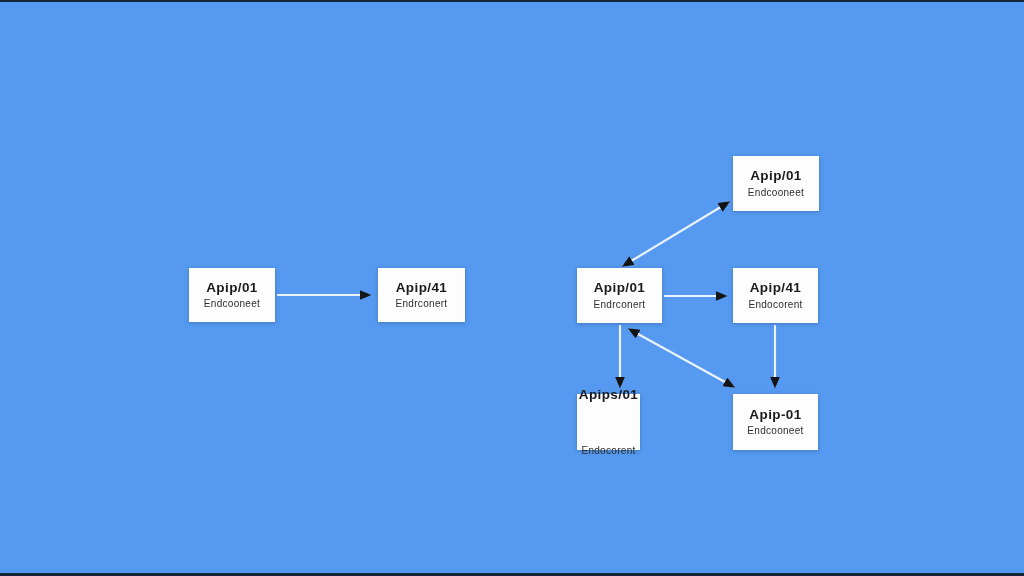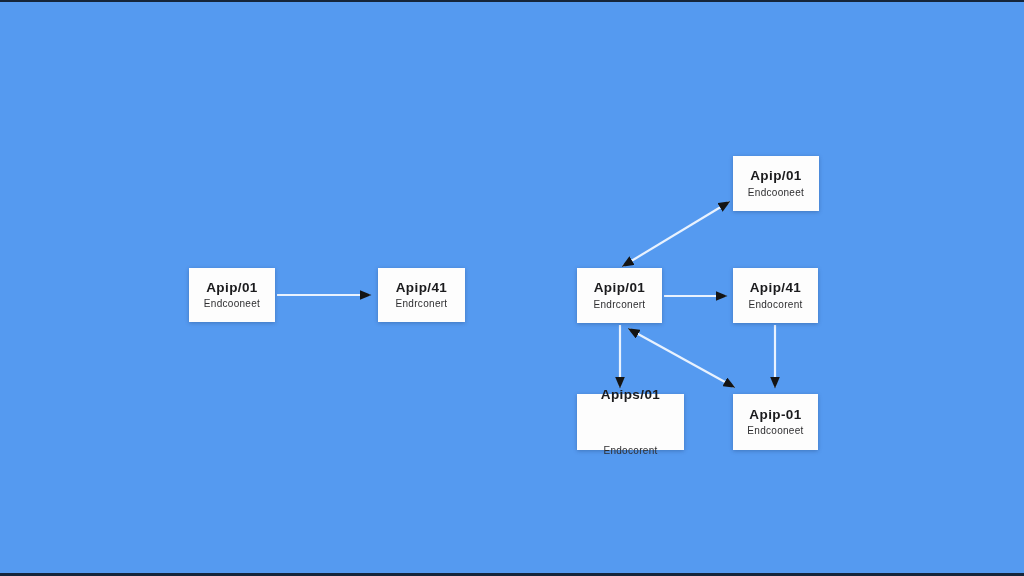--- a/index.html
+++ b/index.html
@@ -27,21 +27,21 @@
     font-size:13.5px;font-weight:600;color:#1b1b1d;letter-spacing:0.4px;line-height:1.1;
   }
   .node .subtitle{
     font-size:10px;font-weight:500;color:#2e2e30;letter-spacing:0.3px;line-height:1.1;
   }
   .n-left-a{left:189px;top:268px;width:86px;height:54px;}
   .n-left-b{left:378px;top:268px;width:87px;height:54px;}
   .n-hub{left:577px;top:268px;width:85px;height:55px;}
   .n-top-right{left:733px;top:156px;width:86px;height:55px;}
   .n-mid-right{left:733px;top:268px;width:85px;height:55px;}
-  .n-bottom-left{left:577px;top:394px;width:107px;height:56px;gap:43px;}
+  .n-bottom-left{left:577px;top:394px;width:63px;height:56px;gap:43px;}
   .n-bottom-right{left:733px;top:394px;width:85px;height:56px;}
   .edge{stroke:#e9f2fe;stroke-width:2.2;}
 </style>
 </head>
 <body>
 
 <div class="stage">
 
   <svg class="edges-layer" viewBox="0 0 1024 576" xmlns="http://www.w3.org/2000/svg">
     <defs>

